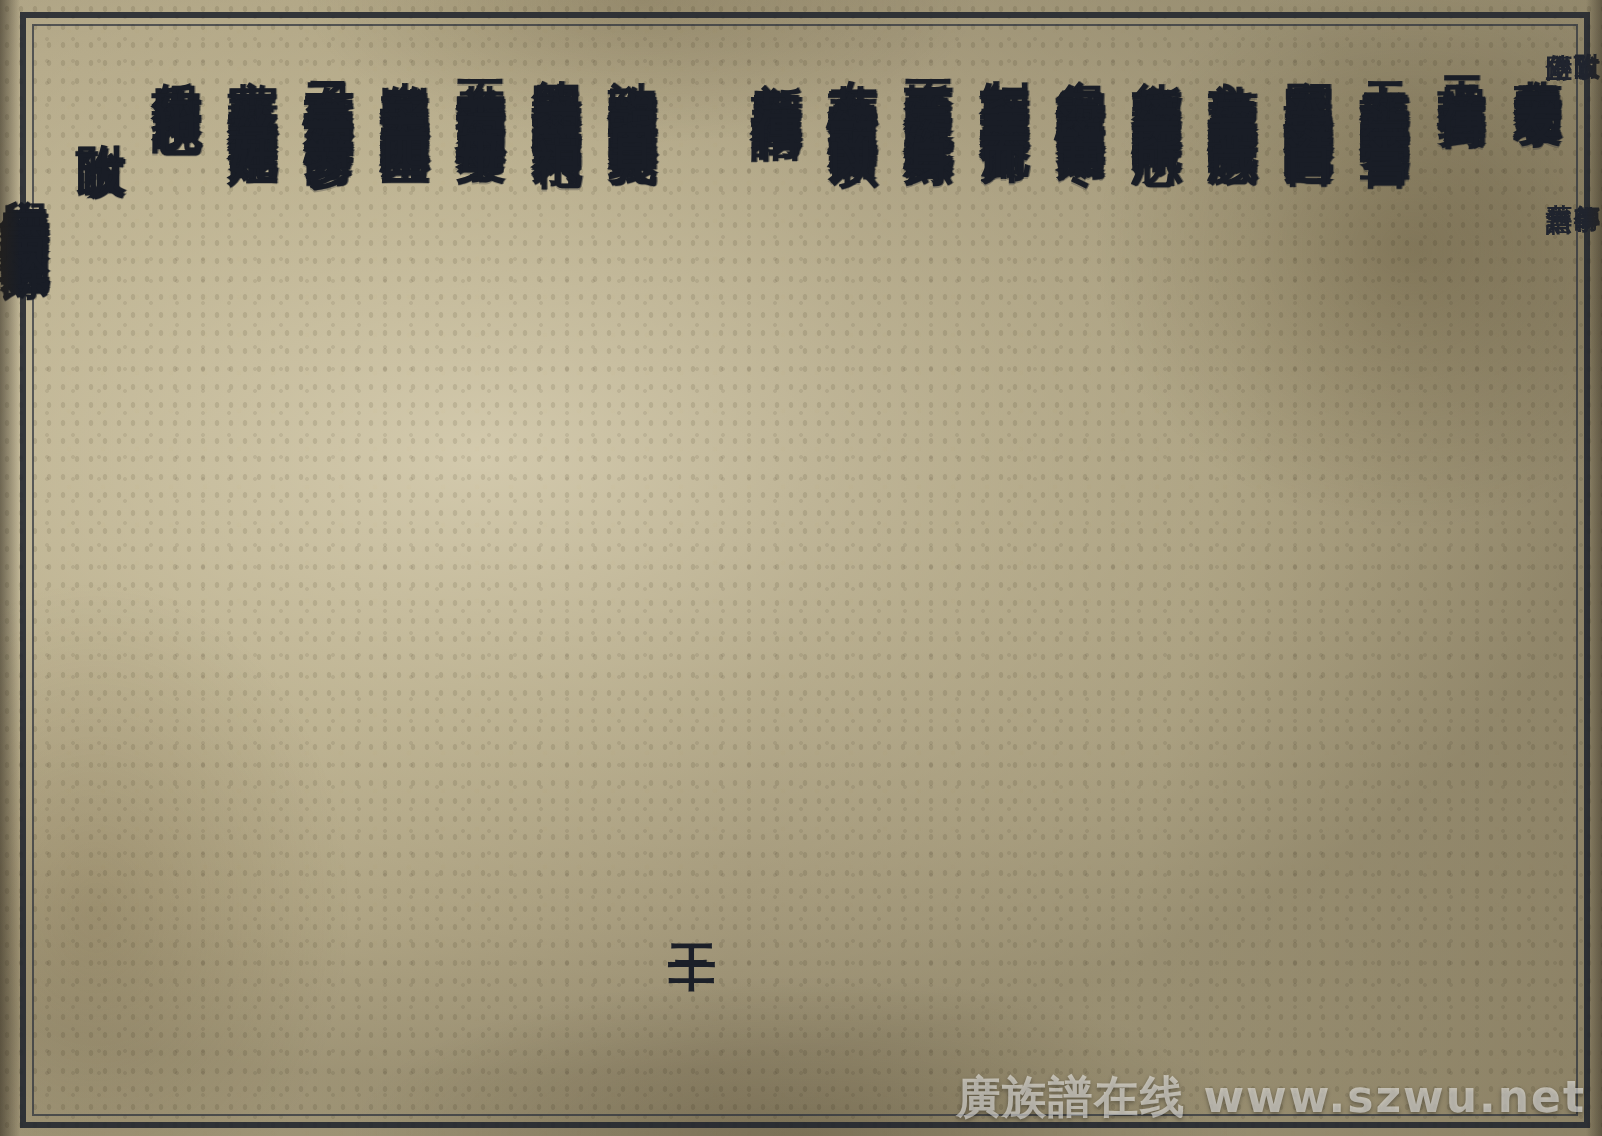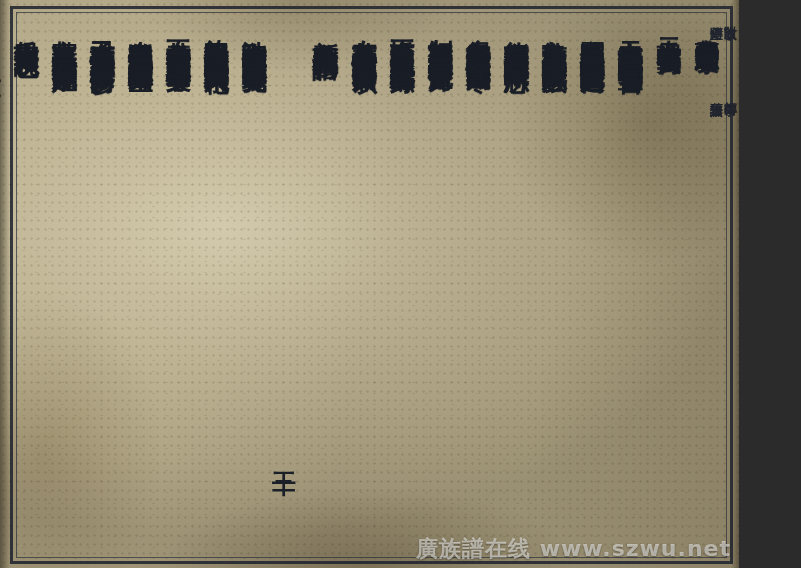--- a/index.html
+++ b/index.html
@@ -2,21 +2,21 @@
 <html><head>
 <meta charset="utf-8">
 <style>
   html, body {
     margin: 0;
     padding: 0;
     background: #2b2b2b;
   }
   #page {
     position: relative;
-    width: 739px;
+    width: 801px;
     height: 568px;
     overflow: hidden;
     background: #ec4899;
     font-family: "DejaVu Serif", "Liberation Serif", serif;
   }
   
   #paper-tone {
     position: absolute;
     inset: 0;
     background:

